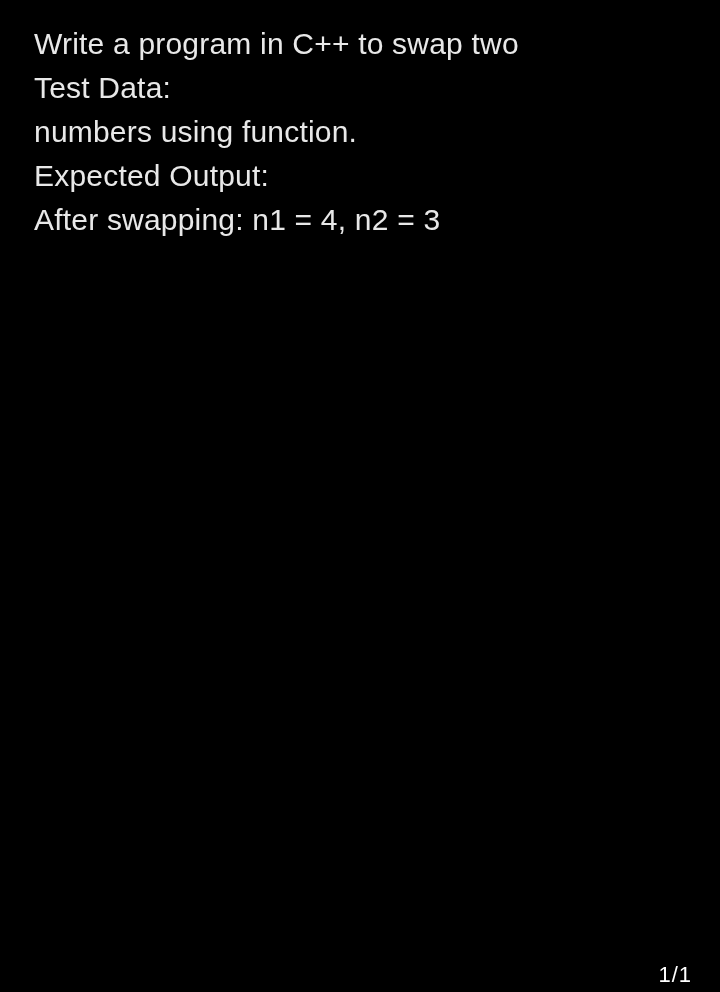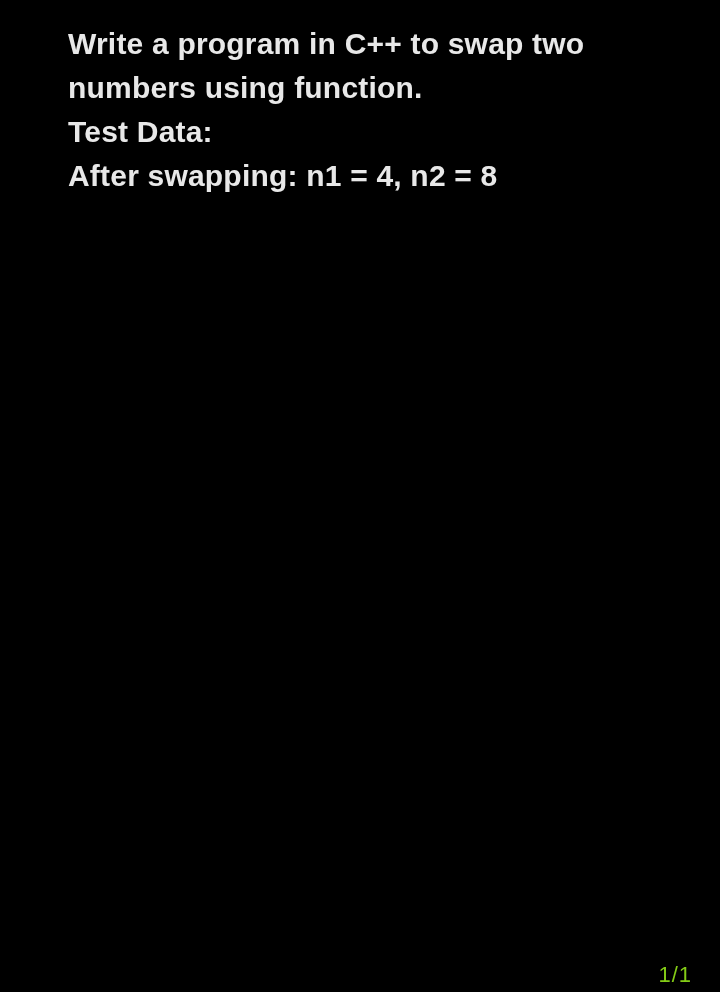--- a/index.html
+++ b/index.html
@@ -17,36 +17,36 @@
     height: 992px;
     background: #000000;
     color: #e8e8e8;
     box-sizing: border-box;
     padding: 22px 34px 0 34px;
   }
   .line {
     font-size: 30px;
     line-height: 44px;
     letter-spacing: 0.2px;
-    font-weight: 700;
+    font-weight: 400;
     white-space: pre;
-    margin-left: 34px;
   }
   .page-indicator {
     position: absolute;
     right: 28px;
     bottom: 4px;
     font-size: 22px;
-    color: #84cc16;
+    color: #ffffff;
     letter-spacing: 1px;
   }
 </style>
 </head>
 <body>
 
 <div class="page">
   <div class="line">Write a program in C++ to swap two</div>
+  <div class="line">Test Data:</div>
   <div class="line">numbers using function.</div>
-  <div class="line">Test Data:</div>
-  <div class="line">After swapping: n1 = 4, n2 = 8</div>
+  <div class="line">Expected Output:</div>
+  <div class="line">After swapping: n1 = 4, n2 = 3</div>
 
   <div class="page-indicator">1/1</div>
 </div>
 
 </body></html>

